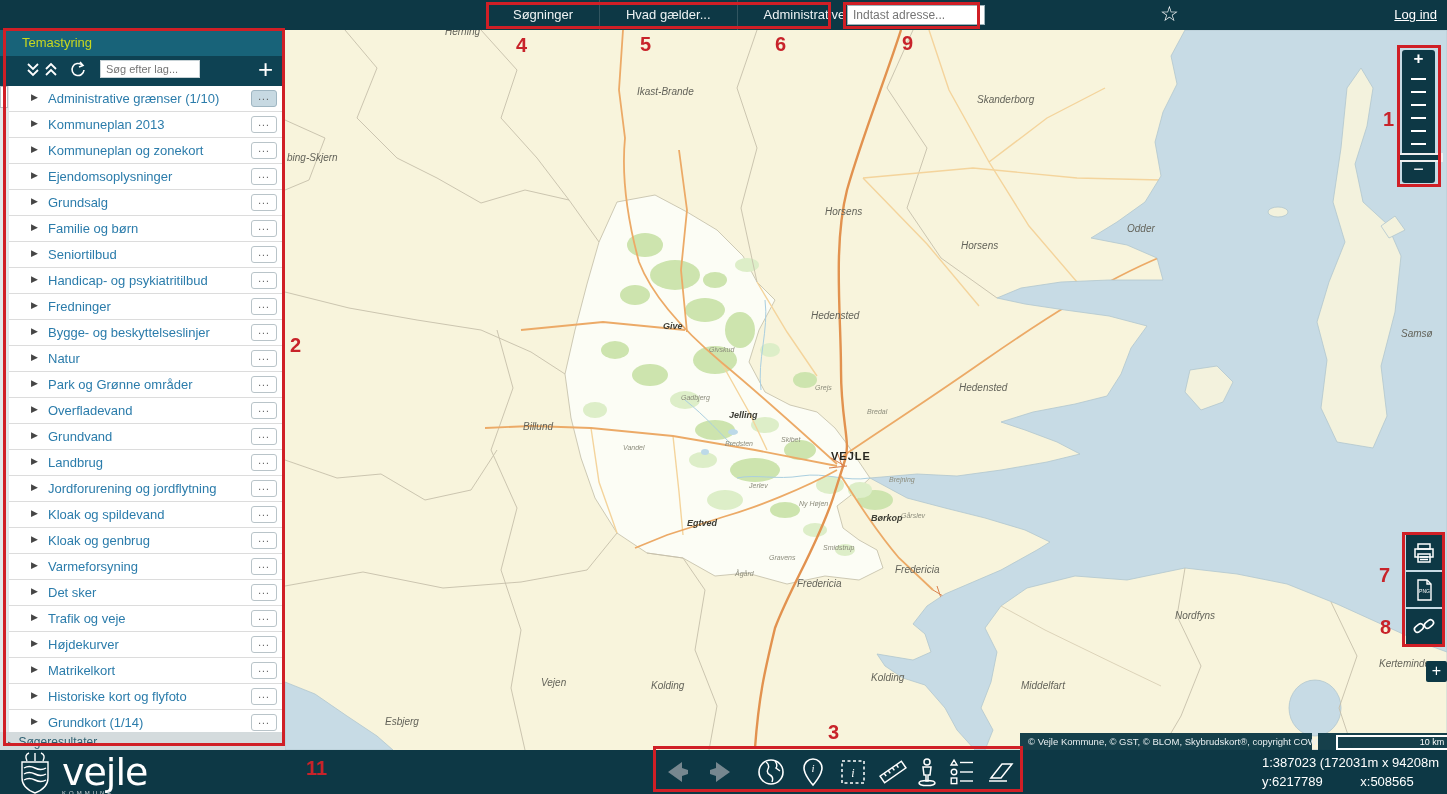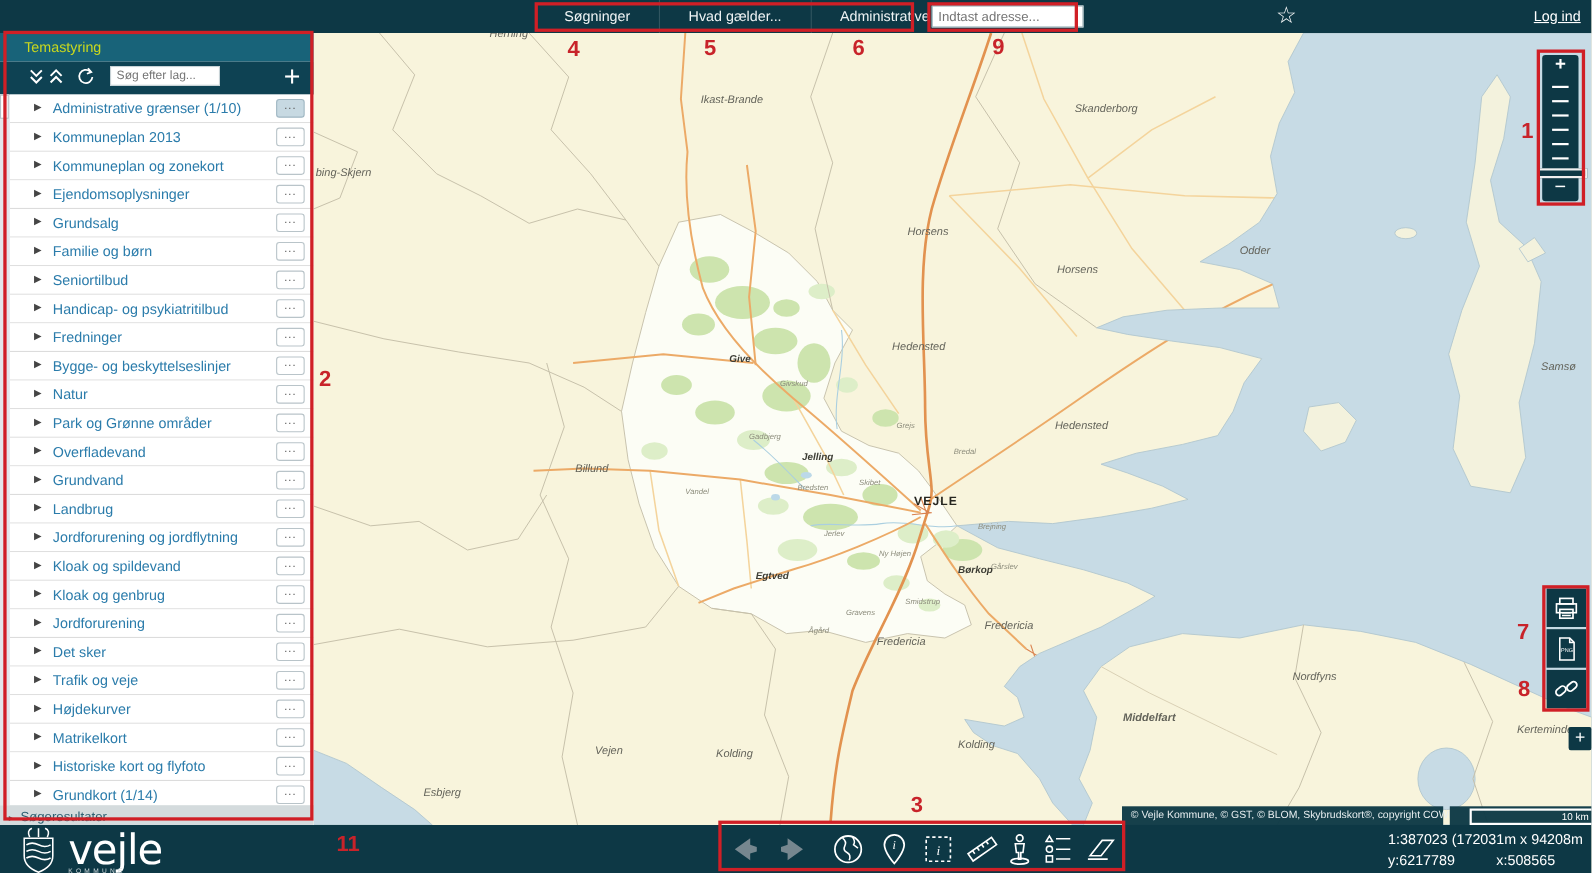--- a/index.html
+++ b/index.html
@@ -188,21 +188,21 @@
         <div class="ml town" style="left: 444px; top: 380px;">Jelling</div>
         <div class="ml city" style="left: 546px; top: 420px;">VEJLE</div>
         <div class="ml town" style="left: 402px; top: 488px;">Egtved</div>
         <div class="ml town" style="left: 586px; top: 483px;">Børkop</div>
         <div class="ml lbl" style="left: 610px; top: 534px;">Fredericia</div>
         <div class="ml lbl" style="left: 512px; top: 548px;">Fredericia</div>
         <div class="ml lbl" style="left: 256px; top: 647px;">Vejen</div>
         <div class="ml lbl" style="left: 100px; top: 686px;">Esbjerg</div>
         <div class="ml lbl" style="left: 366px; top: 650px;">Kolding</div>
         <div class="ml lbl" style="left: 586px; top: 642px;">Kolding</div>
-        <div class="ml lbl" style="left: 736px; top: 617px; font-weight: bold;">Middelfart</div>
+        <div class="ml lbl" style="left: 736px; top: 650px;">Middelfart</div>
         <div class="ml lbl" style="left: 890px; top: 580px;">Nordfyns</div>
         <div class="ml lbl" style="left: 1094px; top: 628px;">Kerteminde</div>
         <div class="ml sm" style="left: 424px; top: 316px;">Givskud</div>
         <div class="ml sm" style="left: 396px; top: 364px;">Gadbjerg</div>
         <div class="ml sm" style="left: 338px; top: 414px;">Vandel</div>
         <div class="ml sm" style="left: 440px; top: 410px;">Bredsten</div>
         <div class="ml sm" style="left: 496px; top: 406px;">Skibet</div>
         <div class="ml sm" style="left: 530px; top: 354px;">Grejs</div>
         <div class="ml sm" style="left: 582px; top: 378px;">Bredal</div>
         <div class="ml sm" style="left: 464px; top: 452px;">Jerlev</div>
@@ -397,21 +397,21 @@
           <span class="layer-lbl">Kloak og spildevand</span>
           <span class="layer-dots">...</span>
         </div>
         <div class="layer-row">
           <span class="layer-exp">▶</span>
           <span class="layer-lbl">Kloak og genbrug</span>
           <span class="layer-dots">...</span>
         </div>
         <div class="layer-row">
           <span class="layer-exp">▶</span>
-          <span class="layer-lbl">Jordforurening</span>
+          <span class="layer-lbl">Varmeforsyning</span>
           <span class="layer-dots">...</span>
         </div>
         <div class="layer-row">
           <span class="layer-exp">▶</span>
           <span class="layer-lbl">Det sker</span>
           <span class="layer-dots">...</span>
         </div>
         <div class="layer-row">
           <span class="layer-exp">▶</span>
           <span class="layer-lbl">Trafik og veje</span>

